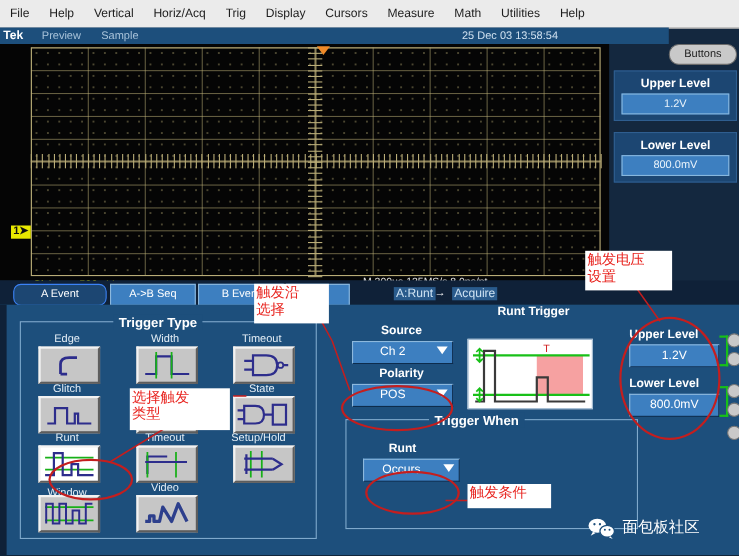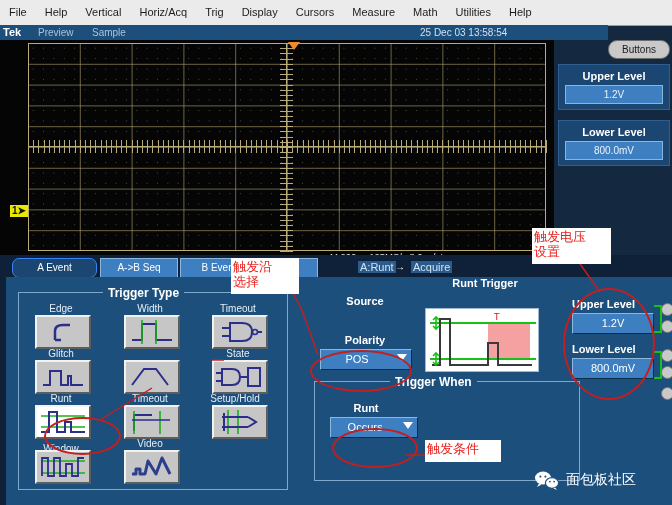--- a/index.html
+++ b/index.html
@@ -416,20 +416,24 @@
         <line x1="14" y1="3" x2="14" y2="27" stroke="#18b018" stroke-width="1.6"></line>
         <line x1="24" y1="3" x2="24" y2="27" stroke="#18b018" stroke-width="1.6"></line>
         <line x1="8" y1="10" x2="34" y2="10" stroke="#2d2d8c" stroke-width="2"></line>
         <line x1="8" y1="20" x2="34" y2="20" stroke="#2d2d8c" stroke-width="2"></line>
         <path d="M34 10 L42 15 L34 20" stroke="#2d2d8c" stroke-width="2" fill="none"></path>
         <path d="M10 6 L10 24" stroke="#2d2d8c" stroke-width="2"></path>
       </svg>
     </div>
 
     <div class="fldlbl" style="left:320px;top:18px;width:90px">Source</div>
+    <div class="combo" style="left:320px;top:33px;width:90px">
+      <span class="cv">Ch 2</span>
+      <span class="cd"></span>
+    </div>
     <div class="fldlbl" style="left:320px;top:57px;width:90px">Polarity</div>
     <div class="combo" style="left:320px;top:72px;width:90px">
       <span class="cv">POS</span>
       <span class="cd"></span>
     </div>
 
     <div class="fldlbl" style="left:425px;top:0;width:120px">Runt Trigger</div>
     <div class="runtpic" style="left:425px;top:31px;width:112px;height:62px">
       <svg width="112" height="62" viewBox="0 0 112 62">
         <rect x="62" y="14" width="42" height="36" fill="#f49090" opacity="0.85"></rect>
@@ -481,20 +485,21 @@
     <line x1="405" y1="455" x2="425" y2="455" stroke="#c41e1e" stroke-width="1.4"></line>
   </svg>
 
   <div class="ellipse" style="left:310px;top:350px;width:98px;height:38px"></div>
   <div class="ellipse" style="left:44px;top:417px;width:73px;height:34px"></div>
   <div class="ellipse" style="left:332px;top:428px;width:82px;height:36px"></div>
   <div class="ellipse" style="left:563px;top:288px;width:88px;height:108px"></div>
 
   <div class="anno" style="left:231px;top:258px;width:64px;height:34px;padding:1px 2px">触发沿<br>选择</div>
   <div class="anno" style="left:532px;top:228px;width:75px;height:34px;padding:1px 2px">触发电压<br>设置</div>
+  <div class="anno" style="left:118px;top:353px;width:87px;height:36px;padding:1px 2px">选择触发<br>类型</div>
   <div class="anno" style="left:425px;top:440px;width:72px;height:20px;padding:1px 2px">触发条件</div>
 
   <div class="wm" style="left:534px;top:470px">
     <svg width="26" height="20" viewBox="0 0 26 20">
       <ellipse cx="9" cy="8" rx="8" ry="6.4" fill="#ffffff"></ellipse>
       <path d="M5 13.5 L3 17 L7.5 14.5 Z" fill="#ffffff"></path>
       <ellipse cx="18" cy="13" rx="6.6" ry="5.4" fill="#ffffff" stroke="#1d4f7c" stroke-width="1.2"></ellipse>
       <path d="M21 17.5 L23 20 L19.5 18.4 Z" fill="#ffffff"></path>
       <circle cx="6.4" cy="6.6" r="1.05" fill="#1d4f7c"></circle>
       <circle cx="11.4" cy="6.6" r="1.05" fill="#1d4f7c"></circle>

